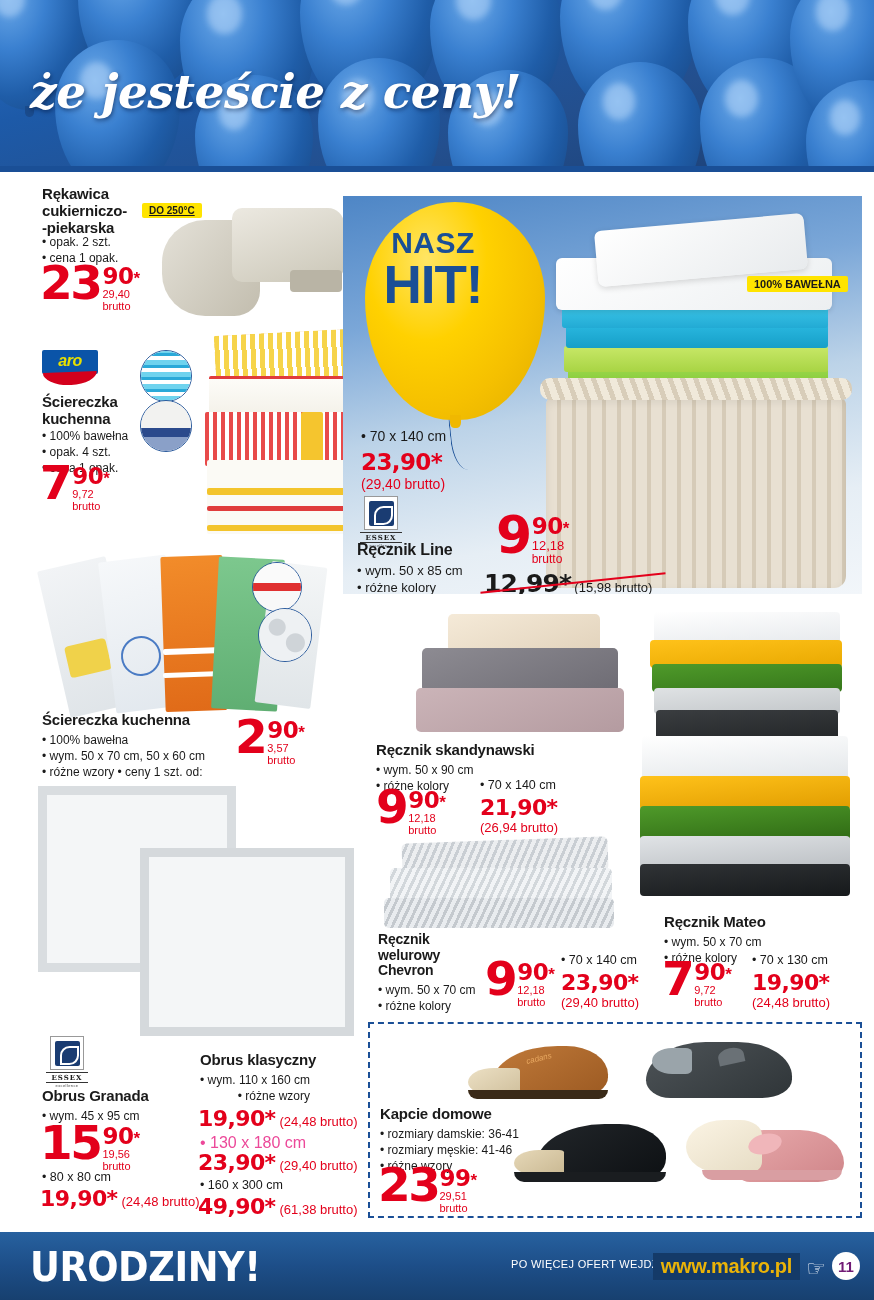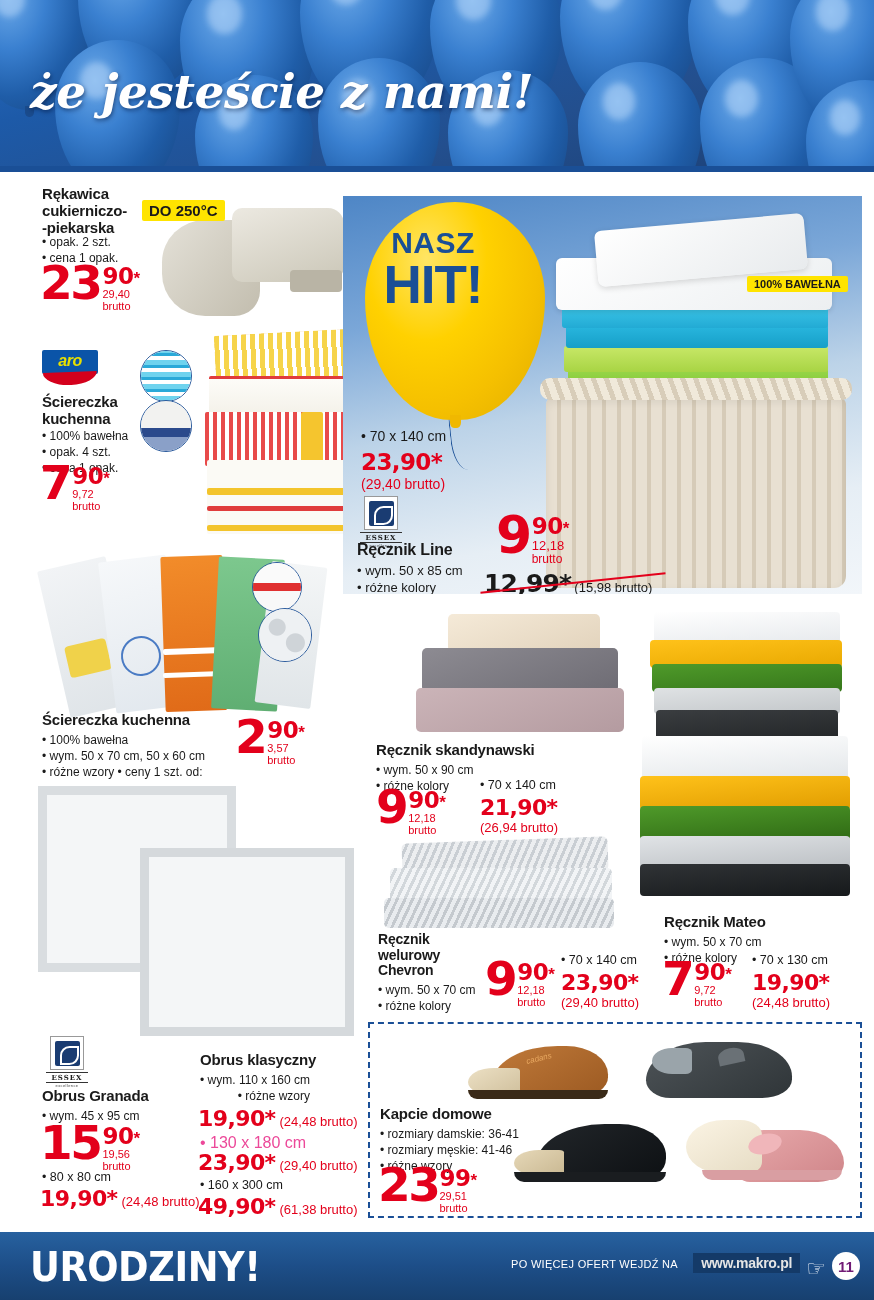--- a/index.html
+++ b/index.html
@@ -207,22 +207,22 @@
     font-size: 40px; font-weight: bold; color: #ffffff;
     letter-spacing: -0.5px; font-family: "DejaVu Sans", sans-serif;
     transform: scaleX(0.92); transform-origin: left;
   }
   .footer-cta {
     position: absolute; right: 196px; top: 26px;
     font-size: 11px; color: #ffffff; letter-spacing: 0.3px;
   }
   .footer-url {
     position: absolute; right: 74px; top: 21px;
-    background: #143a68; color: #e5e5e5; font-weight: bold;
-    font-size: 14px; padding: 2px 8px; letter-spacing: -0.3px;
+    background: #143a68; color: #eab308; font-weight: bold;
+    font-size: 20px; padding: 2px 8px; letter-spacing: -0.3px;
   }
   .footer-hand {
     position: absolute; right: 48px; top: 24px;
     font-size: 22px; color: #e8eef6;
   }
   .page-badge {
     position: absolute; right: 14px; top: 20px;
     width: 28px; height: 28px; border-radius: 50%;
     background: #ffffff; color: #701a75;
     font-size: 15px; font-weight: bold;
@@ -285,31 +285,31 @@
     </div>
   <div class="balloon" style="left:700px; top:58px; width:126px; height:156px;">
       <div class="balloon-shine"></div>
     </div>
   <div class="balloon" style="left:790px; top:-30px; width:128px; height:160px;">
       <div class="balloon-shine"></div>
     </div>
   <div class="balloon" style="left:806px; top:80px; width:118px; height:145px;">
       <div class="balloon-shine"></div>
     </div>
-  <div class="header-title">że jesteście z nami!</div>
+  <div class="header-title">że jesteście z ceny!</div>
   <div class="header-bottom-line"></div>
 </div>
 
 <div class="photo" style="left:140px; top:198px; width:215px; height:140px;">
   <div class="mitt-body" style="left:22px; top:22px; width:98px; height:96px; border-radius:44% 12% 26% 44%; background:linear-gradient(130deg,#e4e1d8,#c2bdae);"></div>
   <div class="mitt-body" style="left:92px; top:10px; width:112px; height:74px; border-radius:10px 16px 16px 10px; background:linear-gradient(160deg,#ece9e1,#cbc7b8);"></div>
   <div class="mitt-body" style="left:150px; top:72px; width:52px; height:22px; border-radius:4px; background:#b9b4a5;"></div>
 </div>
 <div style="position:absolute; left:142px; top:200px;">
-  <span class="badge-yellow" style="font-size:15px;">DO 250°C</span>
+  <span class="badge-yellow" style="font-size:10px;text-decoration:underline;">DO 250°C</span>
 </div>
 <div class="ptitle" style="position:absolute; left:42px; top:186px; width:120px; font-size:15px;">
   <div>Rękawica</div>
   <div>cukierniczo-</div>
   <div>-piekarska</div>
 </div>
 <div class="bullets" style="position:absolute; left:42px; top:234px; font-size:12px;">
   <div>opak. 2 szt.</div>
   <div>cena 1 opak.</div>
 </div>

